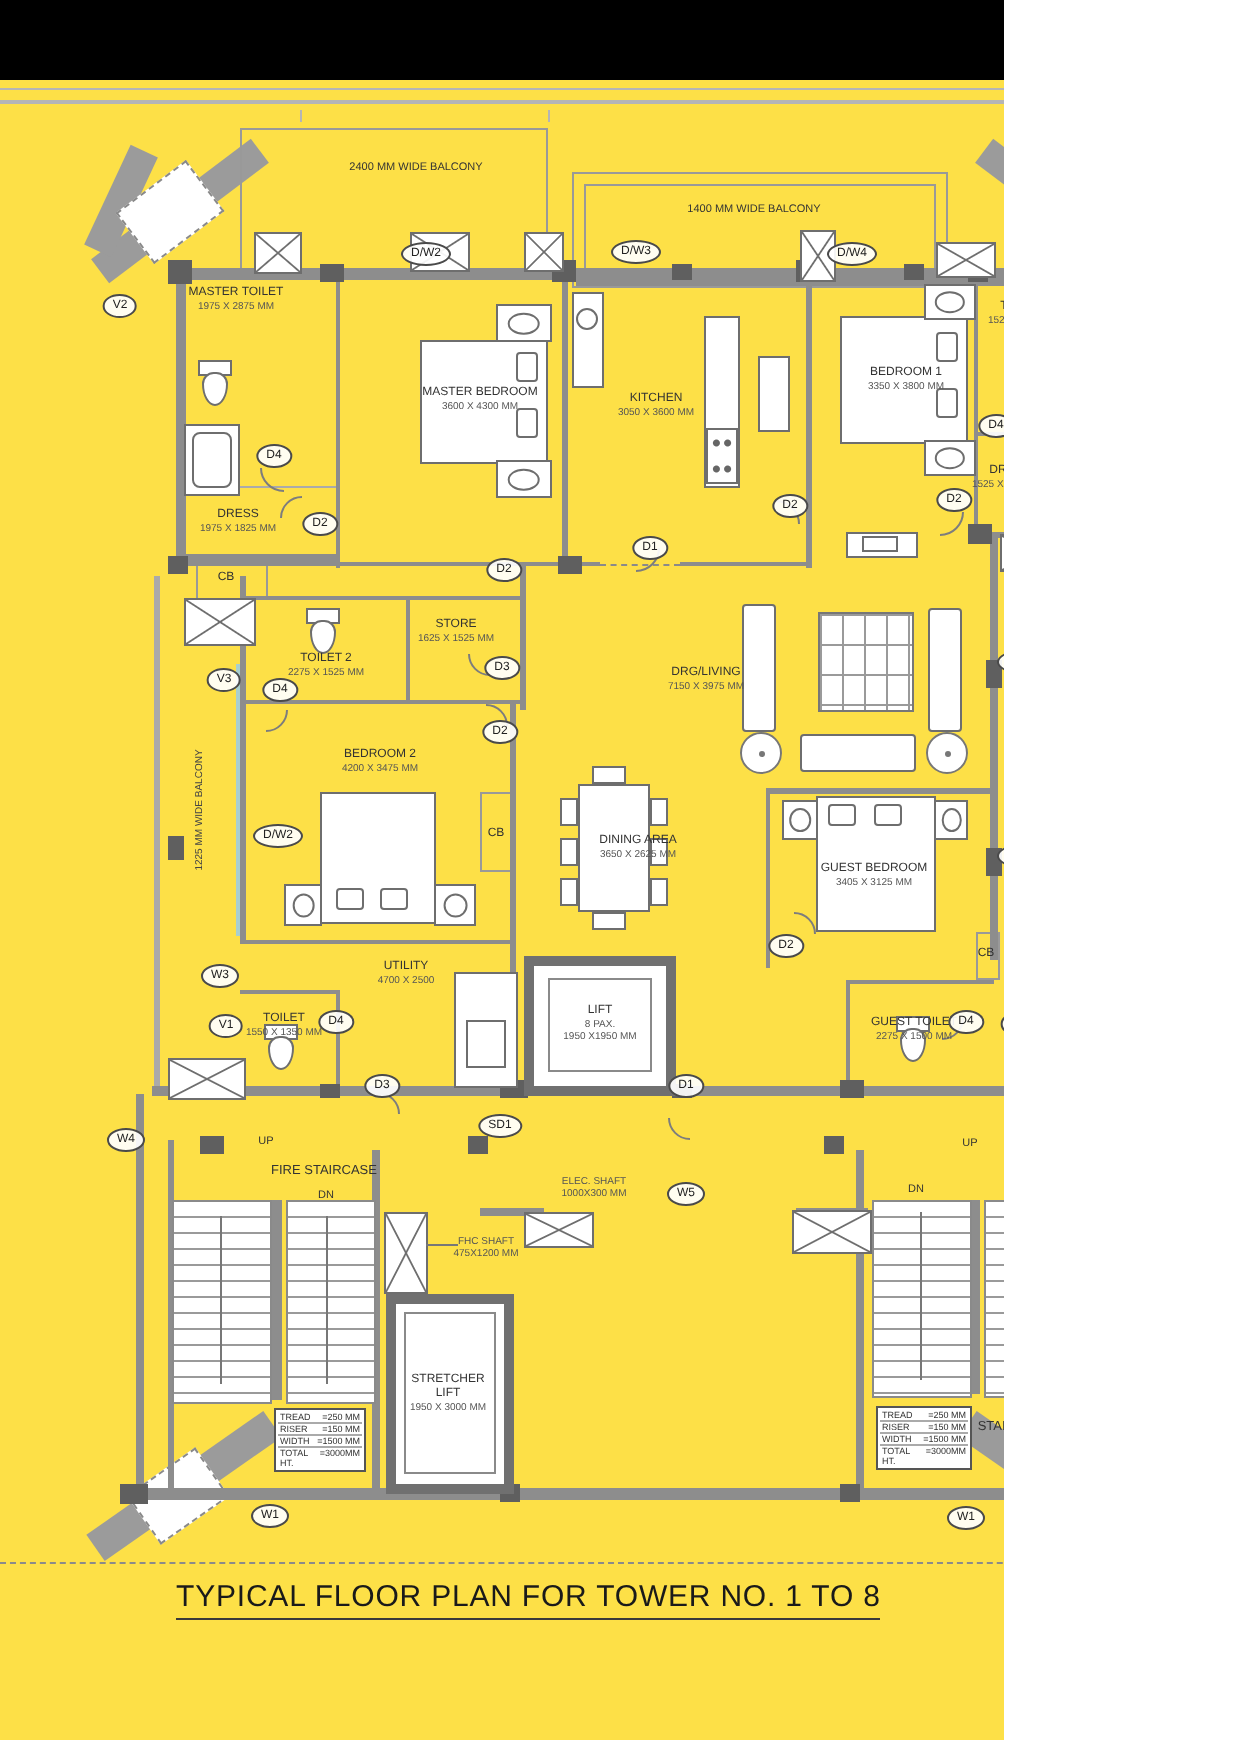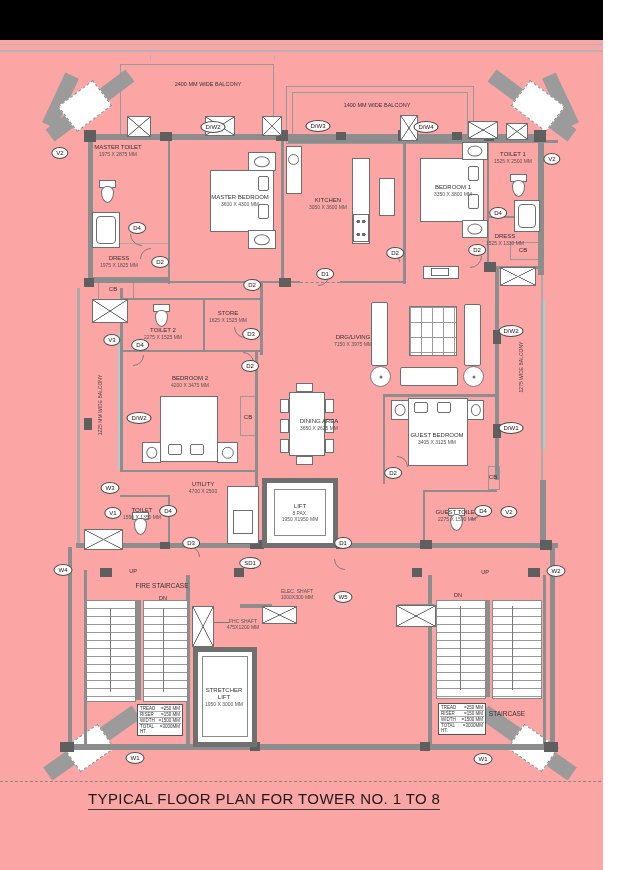--- a/index.html
+++ b/index.html
@@ -1,16 +1,16 @@
 <!DOCTYPE html>
 <html><head>
 <meta charset="utf-8">
 <style>
   html,body{margin:0;padding:0;background:#fff;}
-  .page{position:relative;width:603px;height:870px;background:#fca5a5;overflow:hidden;
+  .page{position:relative;width:502px;height:870px;background:#fde047;overflow:hidden;
         font-family:"Liberation Sans",sans-serif;}
   
   .w{position:absolute;background:#8d8d8d;z-index:5;}
   .wl{position:absolute;background:#aaaaaa;z-index:4;}
   .wd{position:absolute;background:#5f5f5f;z-index:6;}
   .teal{position:absolute;background:#a8cfcf;z-index:6;}
   .tl{position:absolute;border:1px solid #999;background:transparent;z-index:3;}
   .dash{position:absolute;border-top:1px dashed #8a8a8a;z-index:5;}
   
   .xb{position:absolute;border:1px solid #6e6e6e;background-color:#fff;z-index:7;

